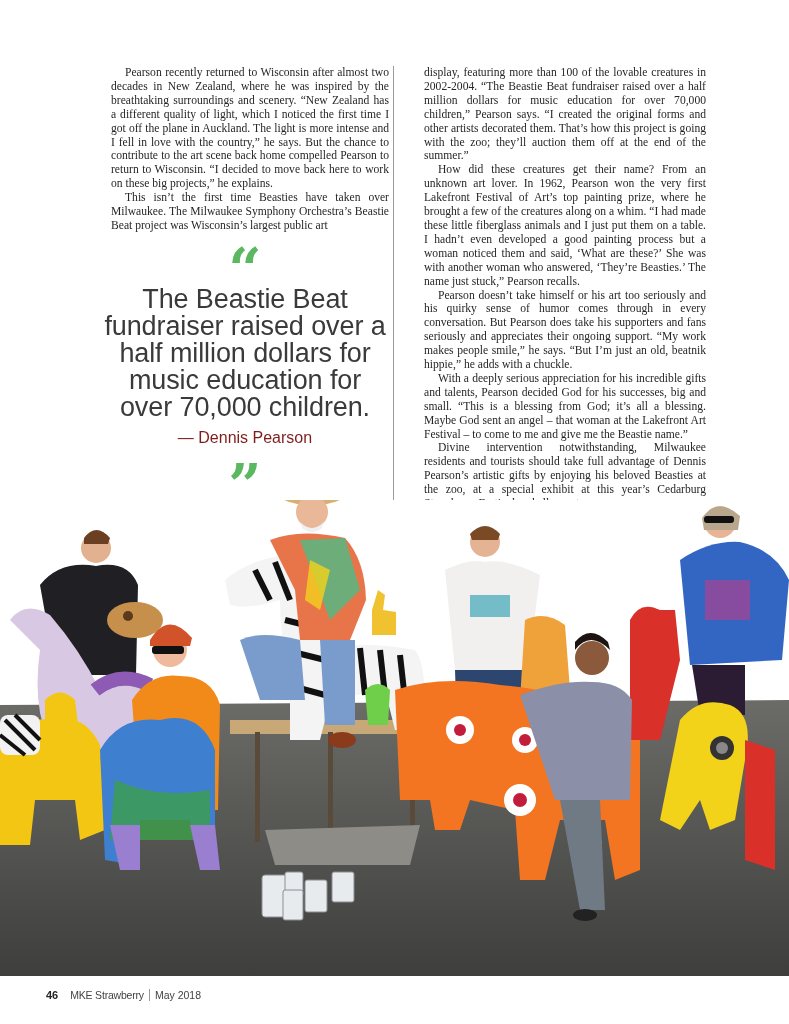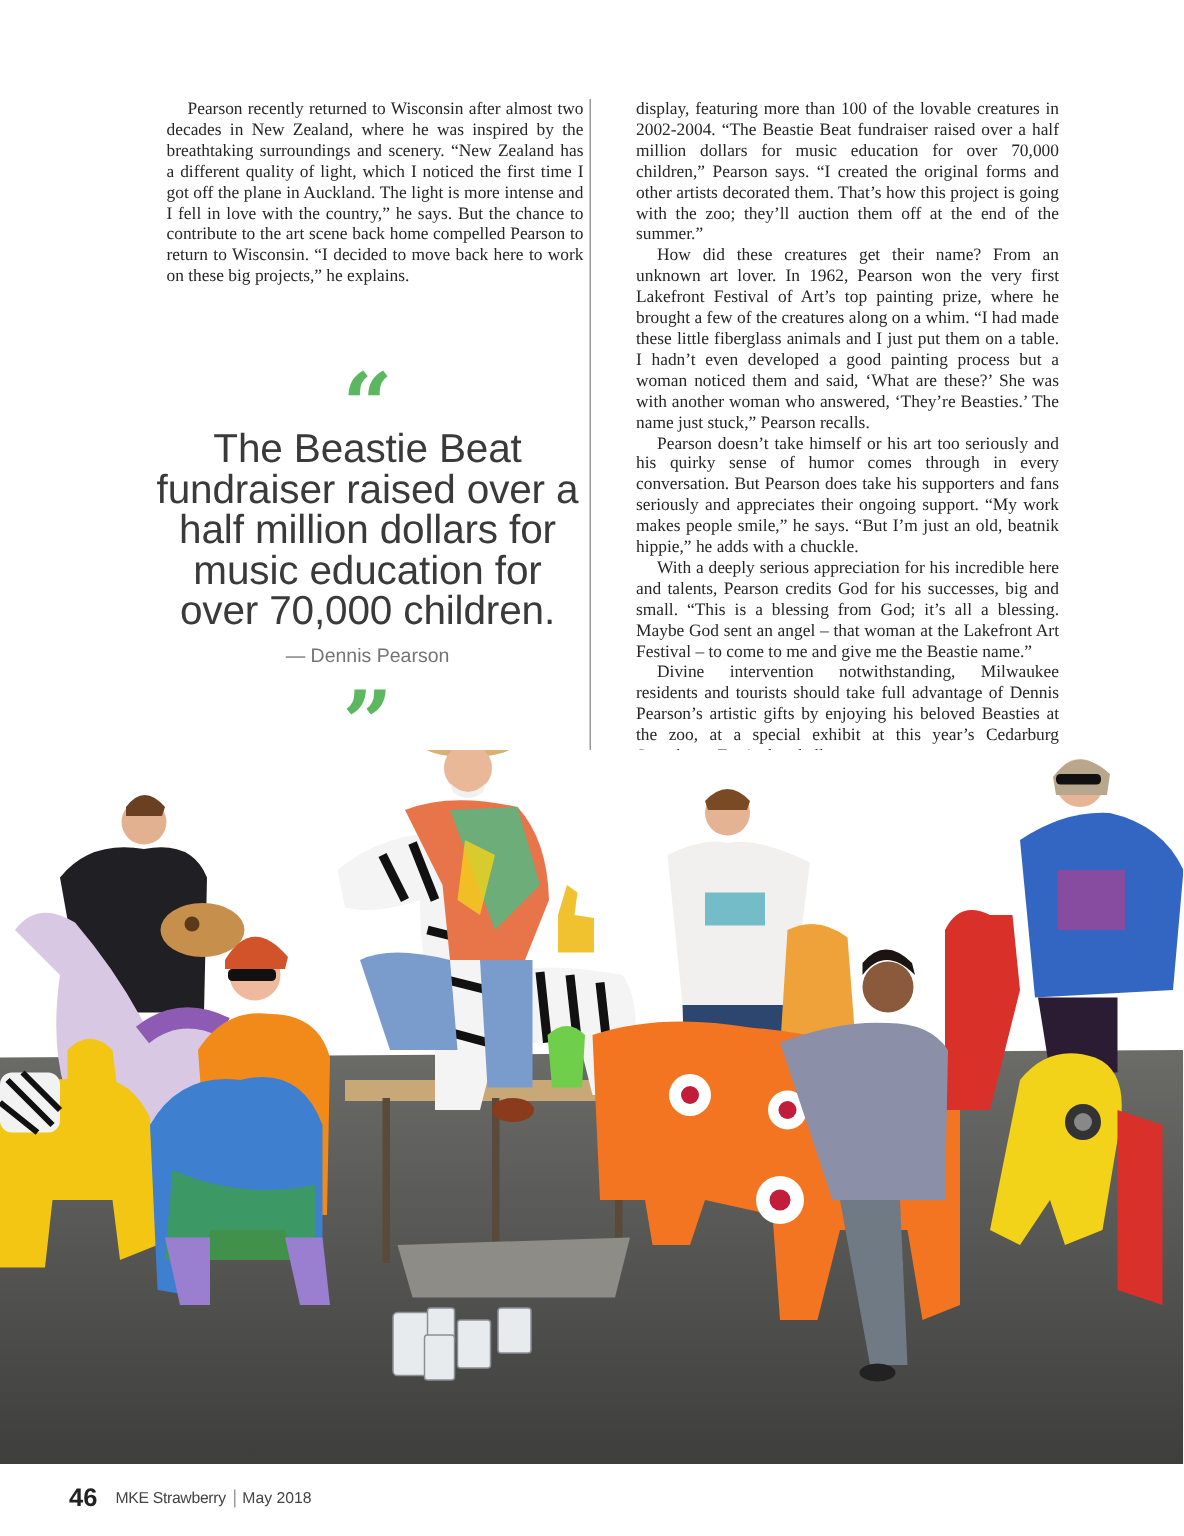--- a/index.html
+++ b/index.html
@@ -55,22 +55,22 @@
     font-family: "Liberation Sans", sans-serif;
     font-weight: 300;
     font-size: 27px;
     line-height: 27px;
     color: #3a3a3a;
     margin-top: 2px;
     letter-spacing: -0.1px;
   }
   .quote-attrib {
     font-family: "Liberation Sans", sans-serif;
-    font-size: 13px;
-    color: #737373;
+    font-size: 16px;
+    color: #7f1d1d;
     margin-top: 8px;
   }
 
   .photo {
     position: absolute;
     left: 0; top: 500px;
     width: 789px; height: 476px;
     overflow: hidden;
     background: #ffffff;
   }
@@ -78,38 +78,39 @@
 
   .footer {
     position: absolute;
     left: 46px; top: 989px;
     font-family: "Liberation Sans", sans-serif;
     font-size: 10.5px;
     color: #444;
     display: flex;
     align-items: center;
   }
-  .page-num { font-weight: bold; font-size: 17px; color: #222; margin-right: 12px; }
+  .page-num { font-weight: bold; font-size: 11px; color: #222; margin-right: 12px; }
   .pub-name { letter-spacing: -0.2px; }
   .pipe { display: inline-block; width: 1px; height: 12px; background: #999; margin: 0 5px; }
 </style>
 </head>
 <body>
 
 <div class="col col-left">
   <p>Pearson recently returned to Wisconsin after almost two decades in New Zealand, where he was inspired by the breathtaking surroundings and scenery. “New Zealand has a different quality of light, which I noticed the first time I got off the plane in Auckland. The light is more intense and I fell in love with the country,” he says. But the chance to contribute to the art scene back home compelled Pearson to return to Wisconsin. “I decided to move back here to work on these big projects,” he explains.</p>
+  <p>This isn’t the first time Beasties have taken over Milwaukee. The Milwaukee Symphony Orchestra’s Beastie Beat project was Wisconsin’s largest public art</p>
 </div>
 
 <div class="col-divider"></div>
 
 <div class="col col-right">
   <p style="text-indent:0">display, featuring more than 100 of the lovable creatures in 2002-2004. “The Beastie Beat fundraiser raised over a half million dollars for music education for over 70,000 children,” Pearson says. “I created the original forms and other artists decorated them. That’s how this project is going with the zoo; they’ll auction them off at the end of the summer.”</p>
   <p>How did these creatures get their name? From an unknown art lover. In 1962, Pearson won the very first Lakefront Festival of Art’s top painting prize, where he brought a few of the creatures along on a whim. “I had made these little fiberglass animals and I just put them on a table. I hadn’t even developed a good painting process but a woman noticed them and said, ‘What are these?’ She was with another woman who answered, ‘They’re Beasties.’ The name just stuck,” Pearson recalls.</p>
   <p>Pearson doesn’t take himself or his art too seriously and his quirky sense of humor comes through in every conversation. But Pearson does take his supporters and fans seriously and appreciates their ongoing support. “My work makes people smile,” he says. “But I’m just an old, beatnik hippie,” he adds with a chuckle.</p>
-  <p>With a deeply serious appreciation for his incredible here and talents, Pearson credits God for his successes, big and small. “This is a blessing from God; it’s all a blessing. Maybe God sent an angel – that woman at the Lakefront Art Festival – to come to me and give me the Beastie name.”</p>
+  <p>With a deeply serious appreciation for his incredible gifts and talents, Pearson decided God for his successes, big and small. “This is a blessing from God; it’s all a blessing. Maybe God sent an angel – that woman at the Lakefront Art Festival – to come to me and give me the Beastie name.”</p>
   <p><span>Divine intervention notwithstanding, Milwaukee residents and tourists should take full advantage of Dennis Pearson’s artistic gifts by enjoying his beloved Beasties at the zoo, at a special exhibit at this year’s Cedarburg Strawberry Festival and all over town.</span><span class="mke-mark">MKE</span></p>
 </div>
 
 <div class="pull-quote">
   <span class="quote-mark open">“</span>
   <div class="quote-text">The Beastie Beat fundraiser raised over a half million dollars for music education for over 70,000 children.</div>
   <div class="quote-attrib">— Dennis Pearson</div>
   <span class="quote-mark close">”</span>
 </div>
 

